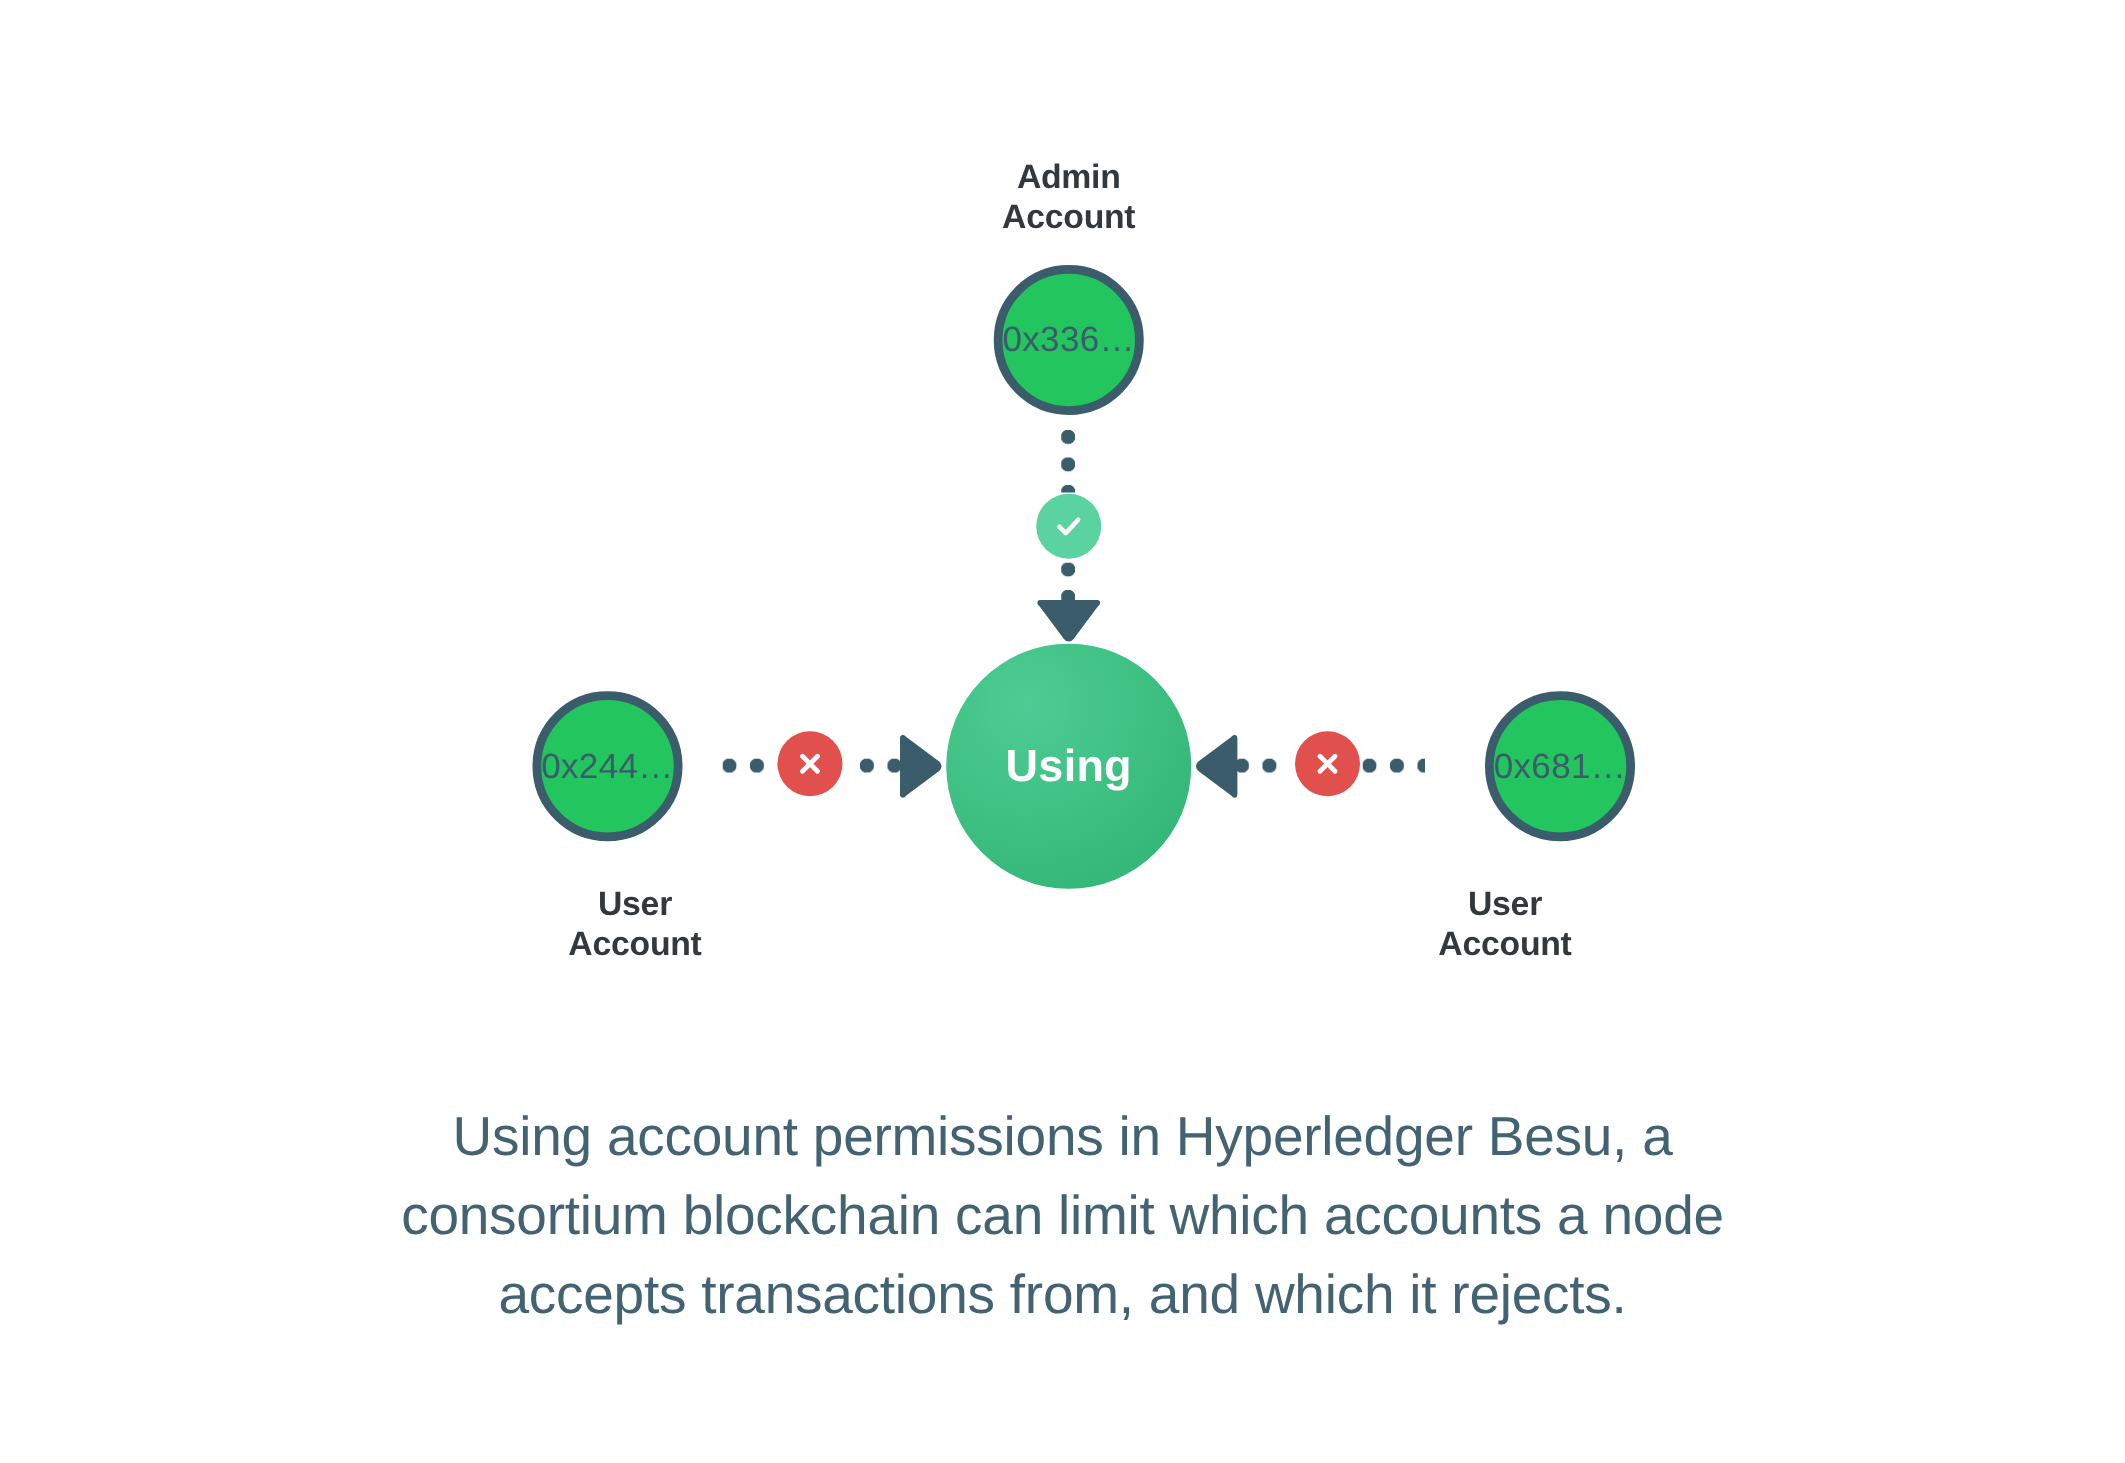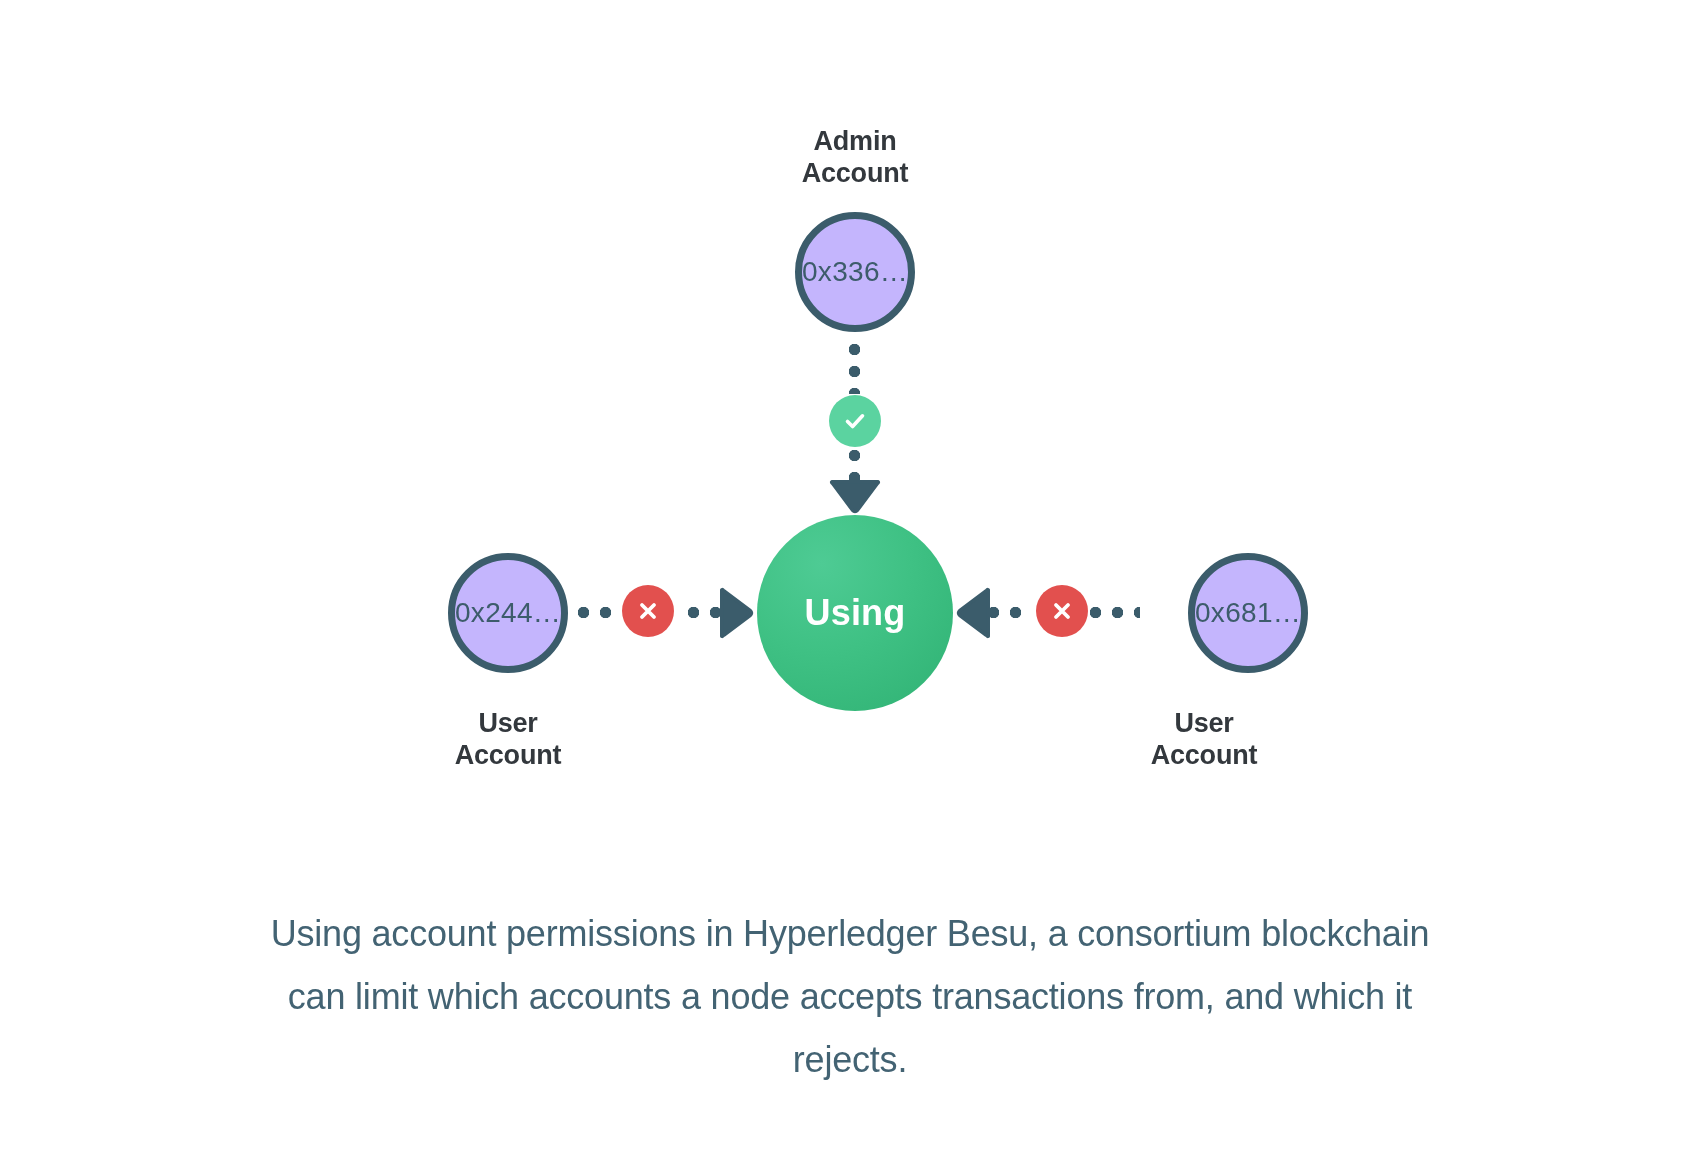--- a/index.html
+++ b/index.html
@@ -40,44 +40,44 @@
     line-height: 32px;
     color: #33383d;
     letter-spacing: -0.2px;
     white-space: pre-line;
   }
 
   
   .account-ring {
     position: absolute;
     border-radius: 50%;
-    background: #c4b5fd;
+    background: #22c55e;
     box-sizing: border-box;
     display: flex;
     align-items: center;
-    justify-content: flex-start;
+    justify-content: flex-end;
   }
   .account-ring .addr {
     font-family: "Liberation Sans", sans-serif;
     font-size: 28px;
     font-weight: 300;
     color: #3d5c6b;
     letter-spacing: 0.3px;
     white-space: nowrap;
   }
 
   #admin-ring {
     left: 795px;
     top: 212px;
     width: 120px;
     height: 120px;
     border: 7px solid #3b5c6b;
   }
   #user-left-ring {
-    left: 448px;
+    left: 426px;
     top: 553px;
     width: 120px;
     height: 120px;
     border: 7px solid #3b5c6b;
   }
   #user-right-ring {
     left: 1144px;
     top: 553px;
     width: 120px;
     height: 120px;
@@ -153,26 +153,25 @@
   }
 
   
   #caption {
     position: absolute;
     left: 250px;
     top: 878px;
     width: 1200px;
     text-align: center;
     font-family: "Liberation Sans", sans-serif;
-    font-size: 36px;
+    font-size: 44px;
     line-height: 63px;
     color: #436373;
     font-weight: 400;
     letter-spacing: -0.2px;
-    margin-top: 24px;
   }
 </style>
 </head>
 <body>
 
 <div id="stage">
 
   <div id="diagram">
 
     <div class="node-label" style="left: 705px; top: 125px; width: 300px;">Admin

